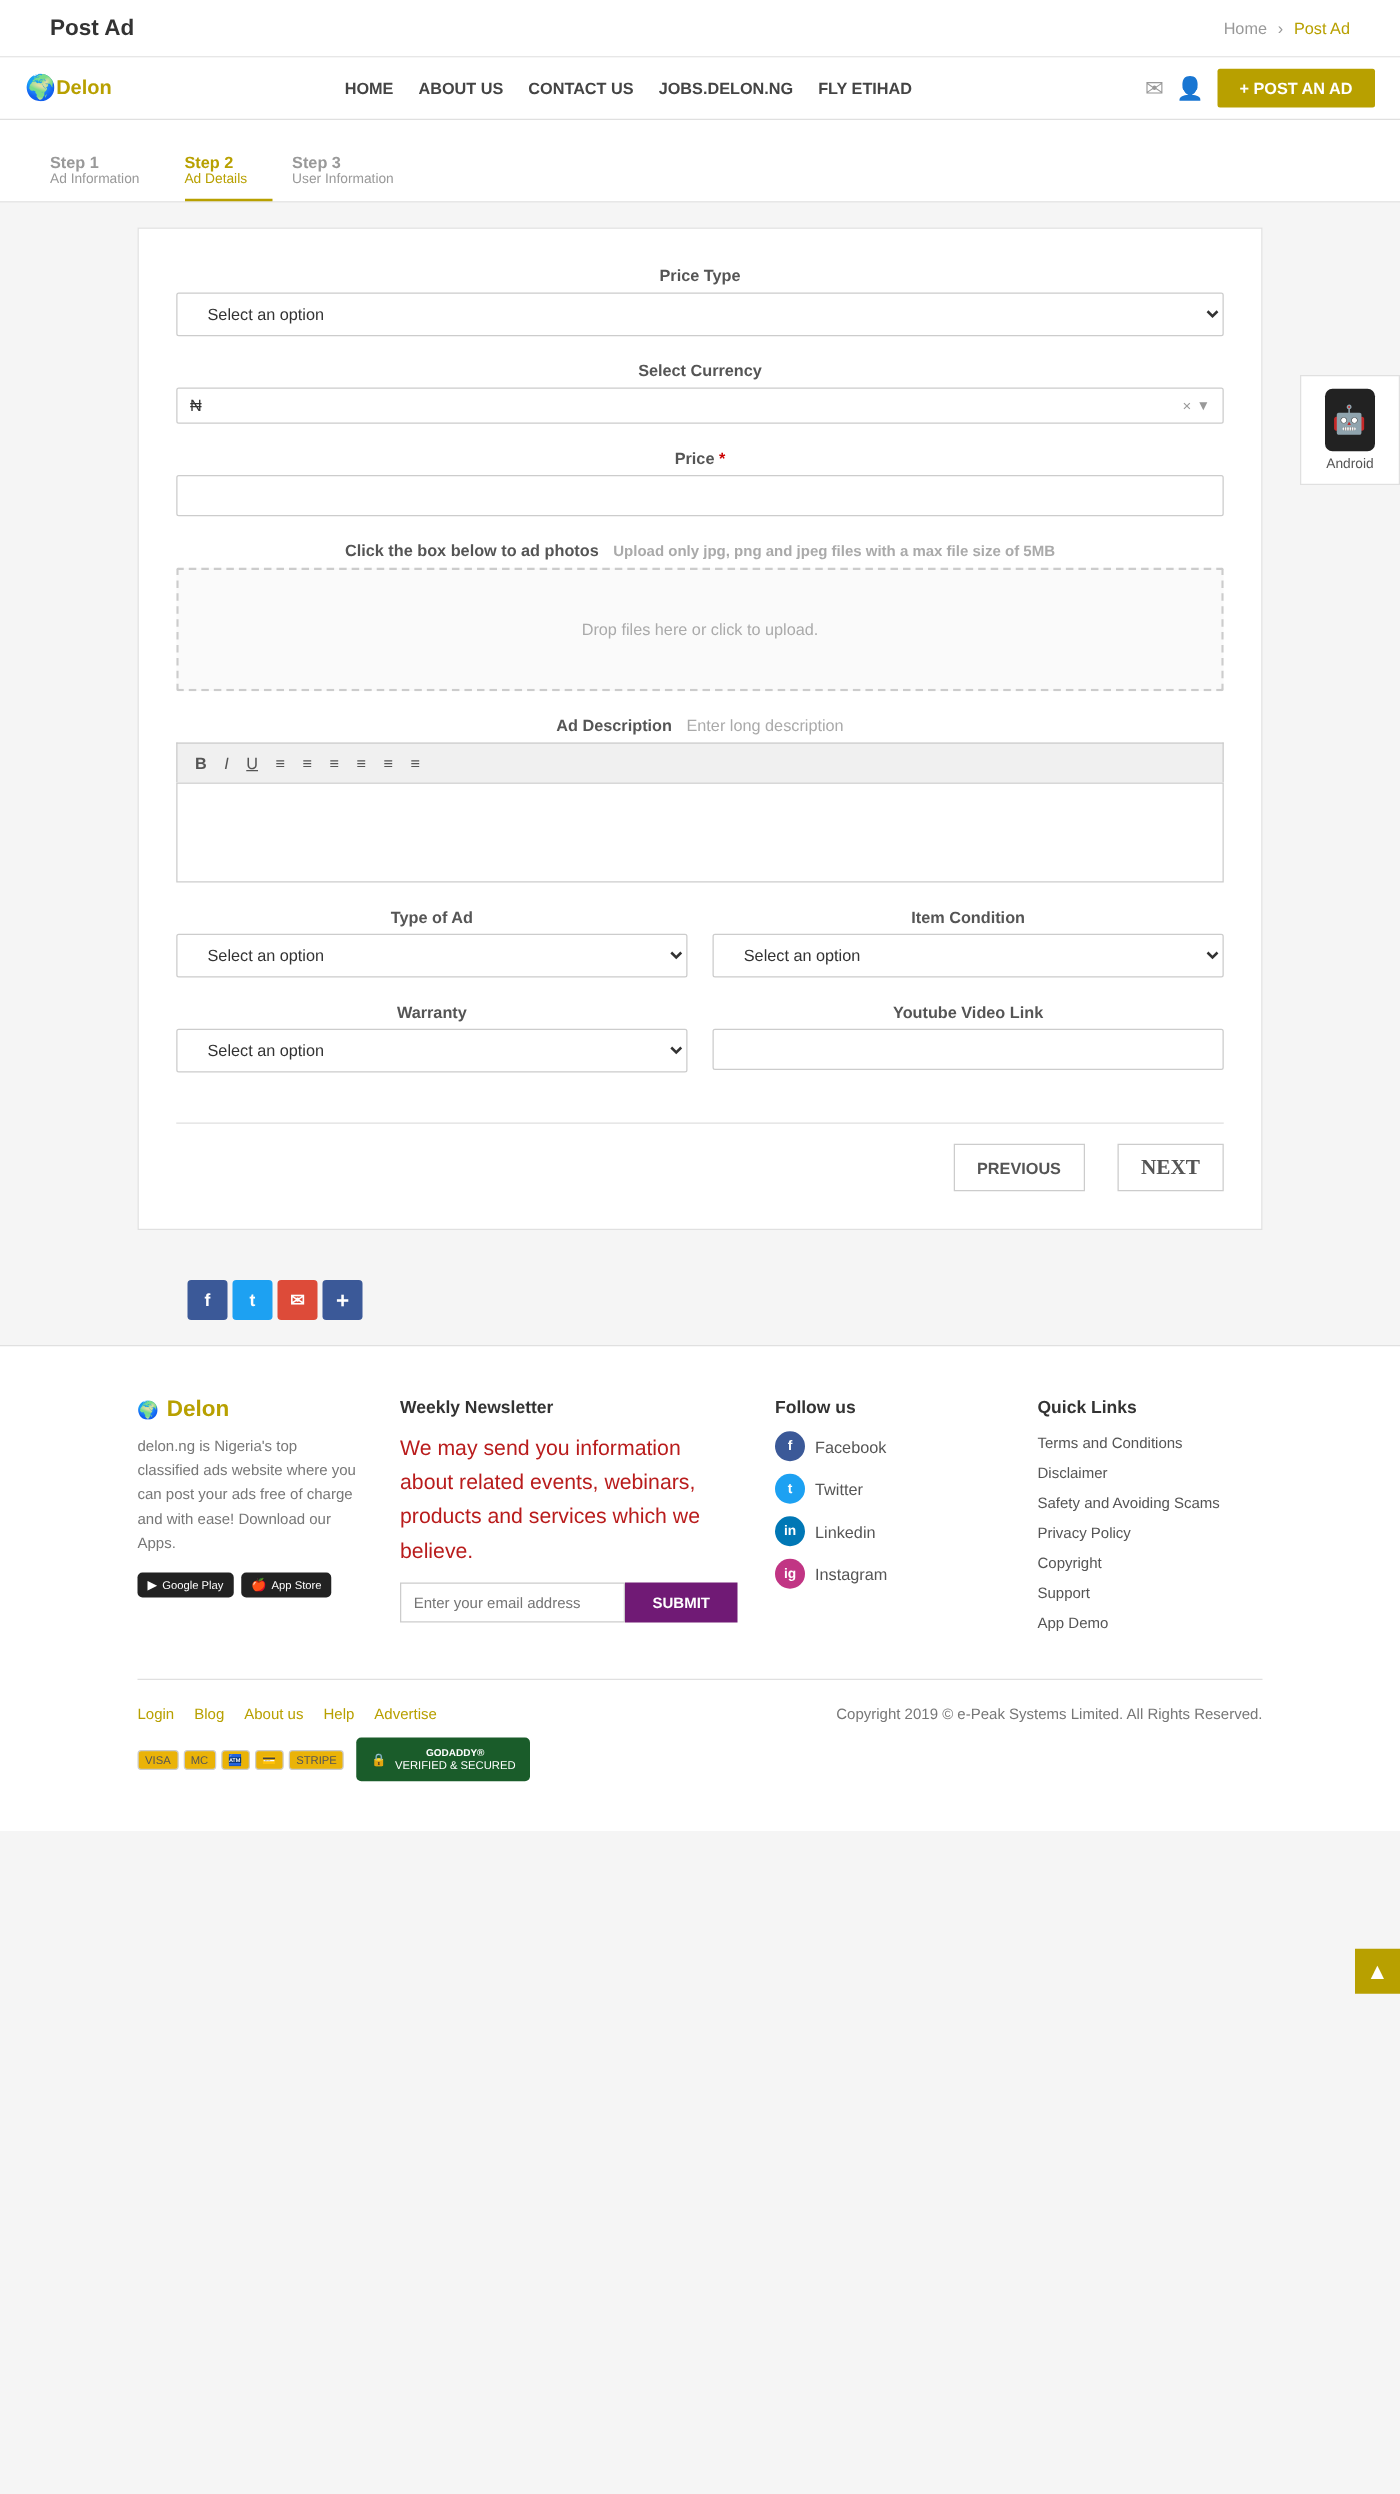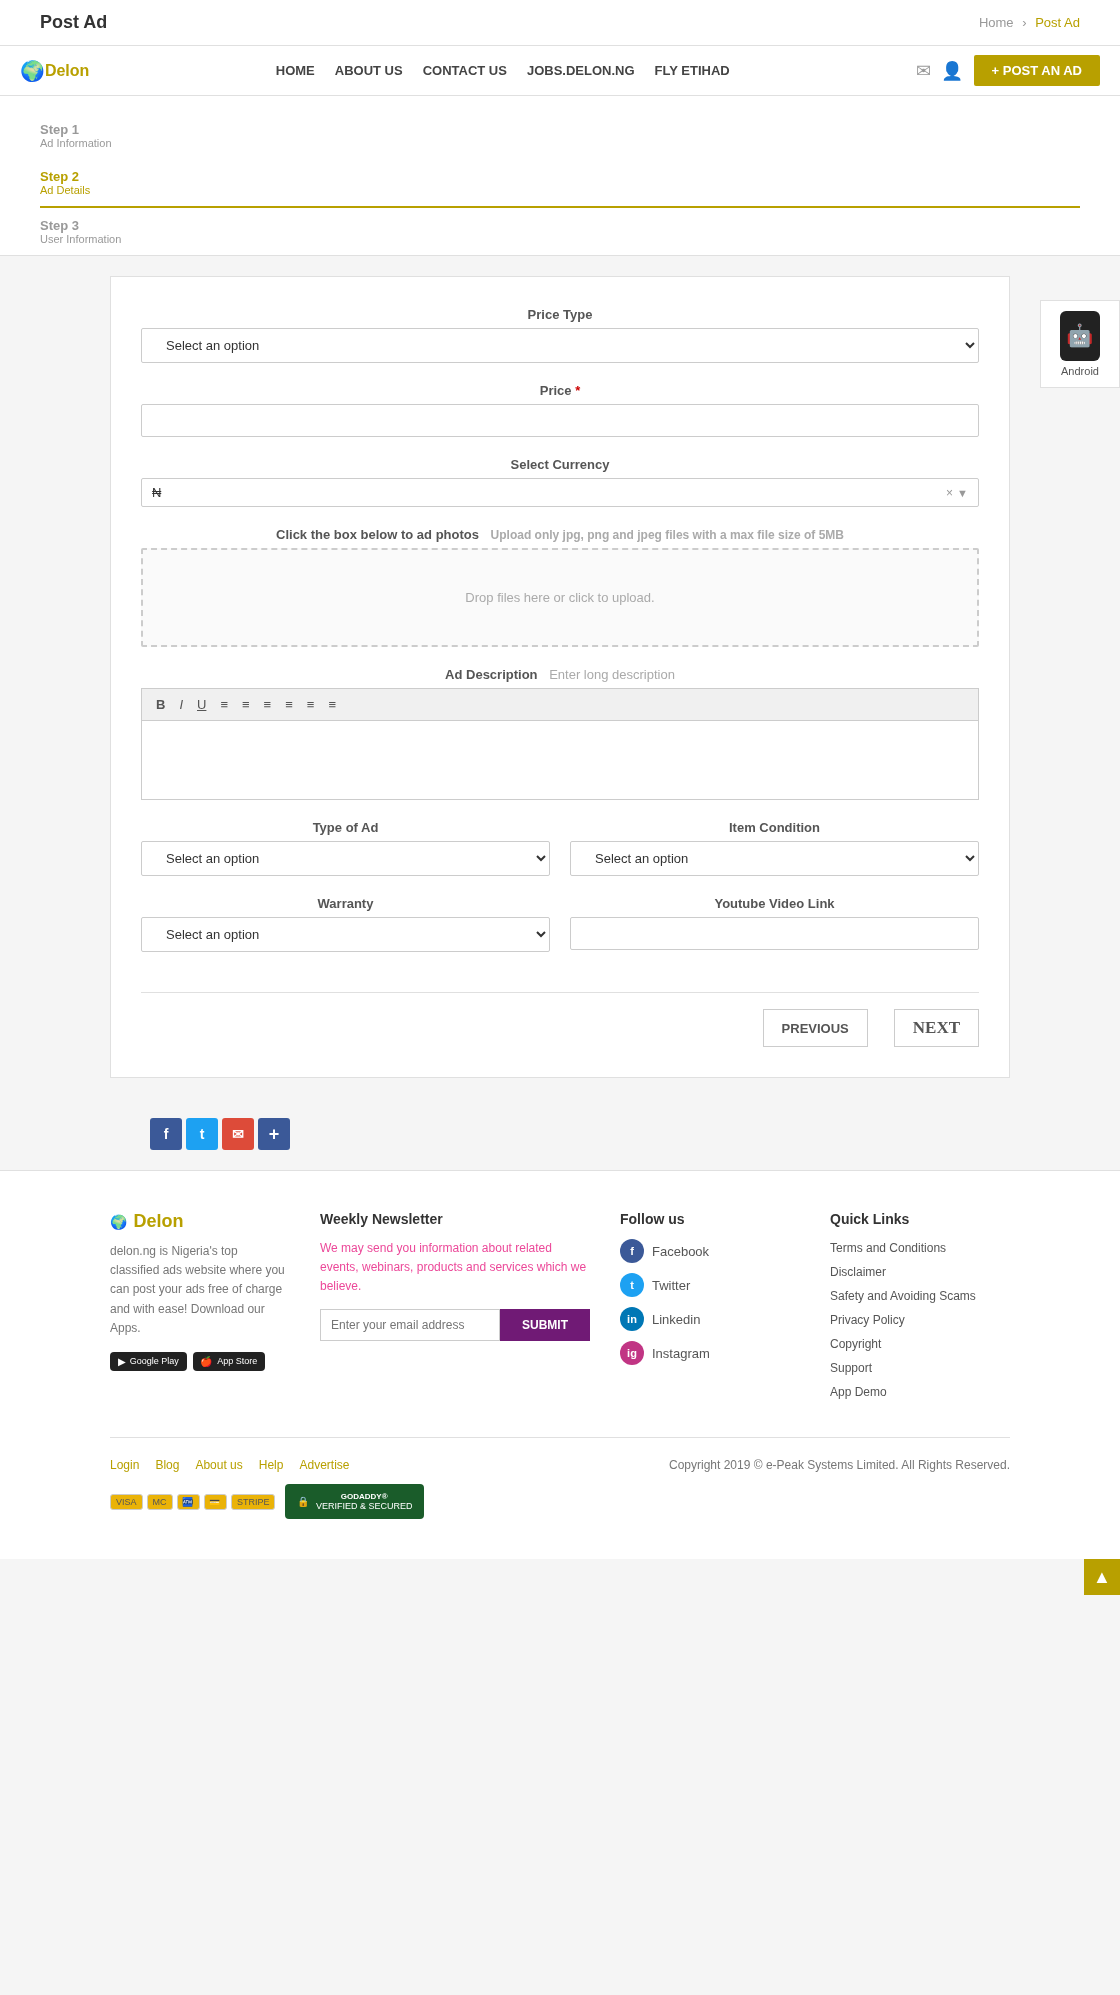--- a/index.html
+++ b/index.html
@@ -46,21 +46,21 @@
       cursor: pointer;
       border-radius: 2px;
     }
 
     
     .steps-container {
       background: #fff;
       padding: 16px 40px 0;
       border-bottom: 1px solid #e0e0e0;
     }
-    .steps { display: flex; gap: 0; flex-direction: column; }
+    .steps { display: flex; gap: 16px; }
     .step { padding: 10px 20px 10px 0; font-size: 13px; color: #999; position: relative; }
     .step.active { color: #b8a000; border-bottom: 2px solid #b8a000; }
     .step.done { color: #999; }
     .step-num { font-weight: bold; display: block; }
     .step-label { font-size: 11px; display: block; }
 
     
     .main-content {
       max-width: 900px;
       margin: 20px auto;
@@ -222,21 +222,21 @@
     .app-badge {
       background: #222;
       color: #fff;
       border-radius: 4px;
       padding: 4px 8px;
       font-size: 10px;
       display: flex; align-items: center; gap: 4px;
     }
 
     .footer-heading { font-size: 14px; font-weight: bold; color: #333; margin-bottom: 12px; }
-    .newsletter-text { font-size: 12px; color: #ec4899; line-height: 1.6; margin-bottom: 12px; }
+    .newsletter-text { font-size: 17px; color: #b91c1c; line-height: 1.6; margin-bottom: 12px; }
     .newsletter-form { display: flex; gap: 0; }
     .newsletter-input {
       flex: 1;
       border: 1px solid #ccc;
       padding: 8px 10px;
       font-size: 12px;
       border-radius: 0;
     }
     .newsletter-submit {
       background: #701a75;
@@ -384,34 +384,34 @@
 <div class="main-content">
 
   <div class="form-group">
     <label>Price Type</label>
     <select class="form-control">
       <option value="">Select an option</option>
     </select>
   </div>
 
   <div class="form-group">
+    <label>Select Currency</label>
+    <div class="currency-wrapper">
+      <span class="currency-val">₦</span>
+      <span class="clear-btn">×</span>
+      <span class="dropdown-arrow">▼</span>
+    </div>
+  </div>
+
+  <div class="form-group">
     <label>
       <span>Price</span>
       <span class="required"> *</span>
     </label>
     <input type="text" class="form-control" style="">
-  </div>
-
-  <div class="form-group">
-    <label>Select Currency</label>
-    <div class="currency-wrapper">
-      <span class="currency-val">₦</span>
-      <span class="clear-btn">×</span>
-      <span class="dropdown-arrow">▼</span>
-    </div>
   </div>
 
   <div class="form-group">
     <label>
       <span>Click the box below to ad photos</span>
       <span class="upload-hint">Upload only jpg, png and jpeg files with a max file size of 5MB</span>
     </label>
     <div class="file-upload-area">
       <span>Drop files here or click to upload.</span>
     </div>

